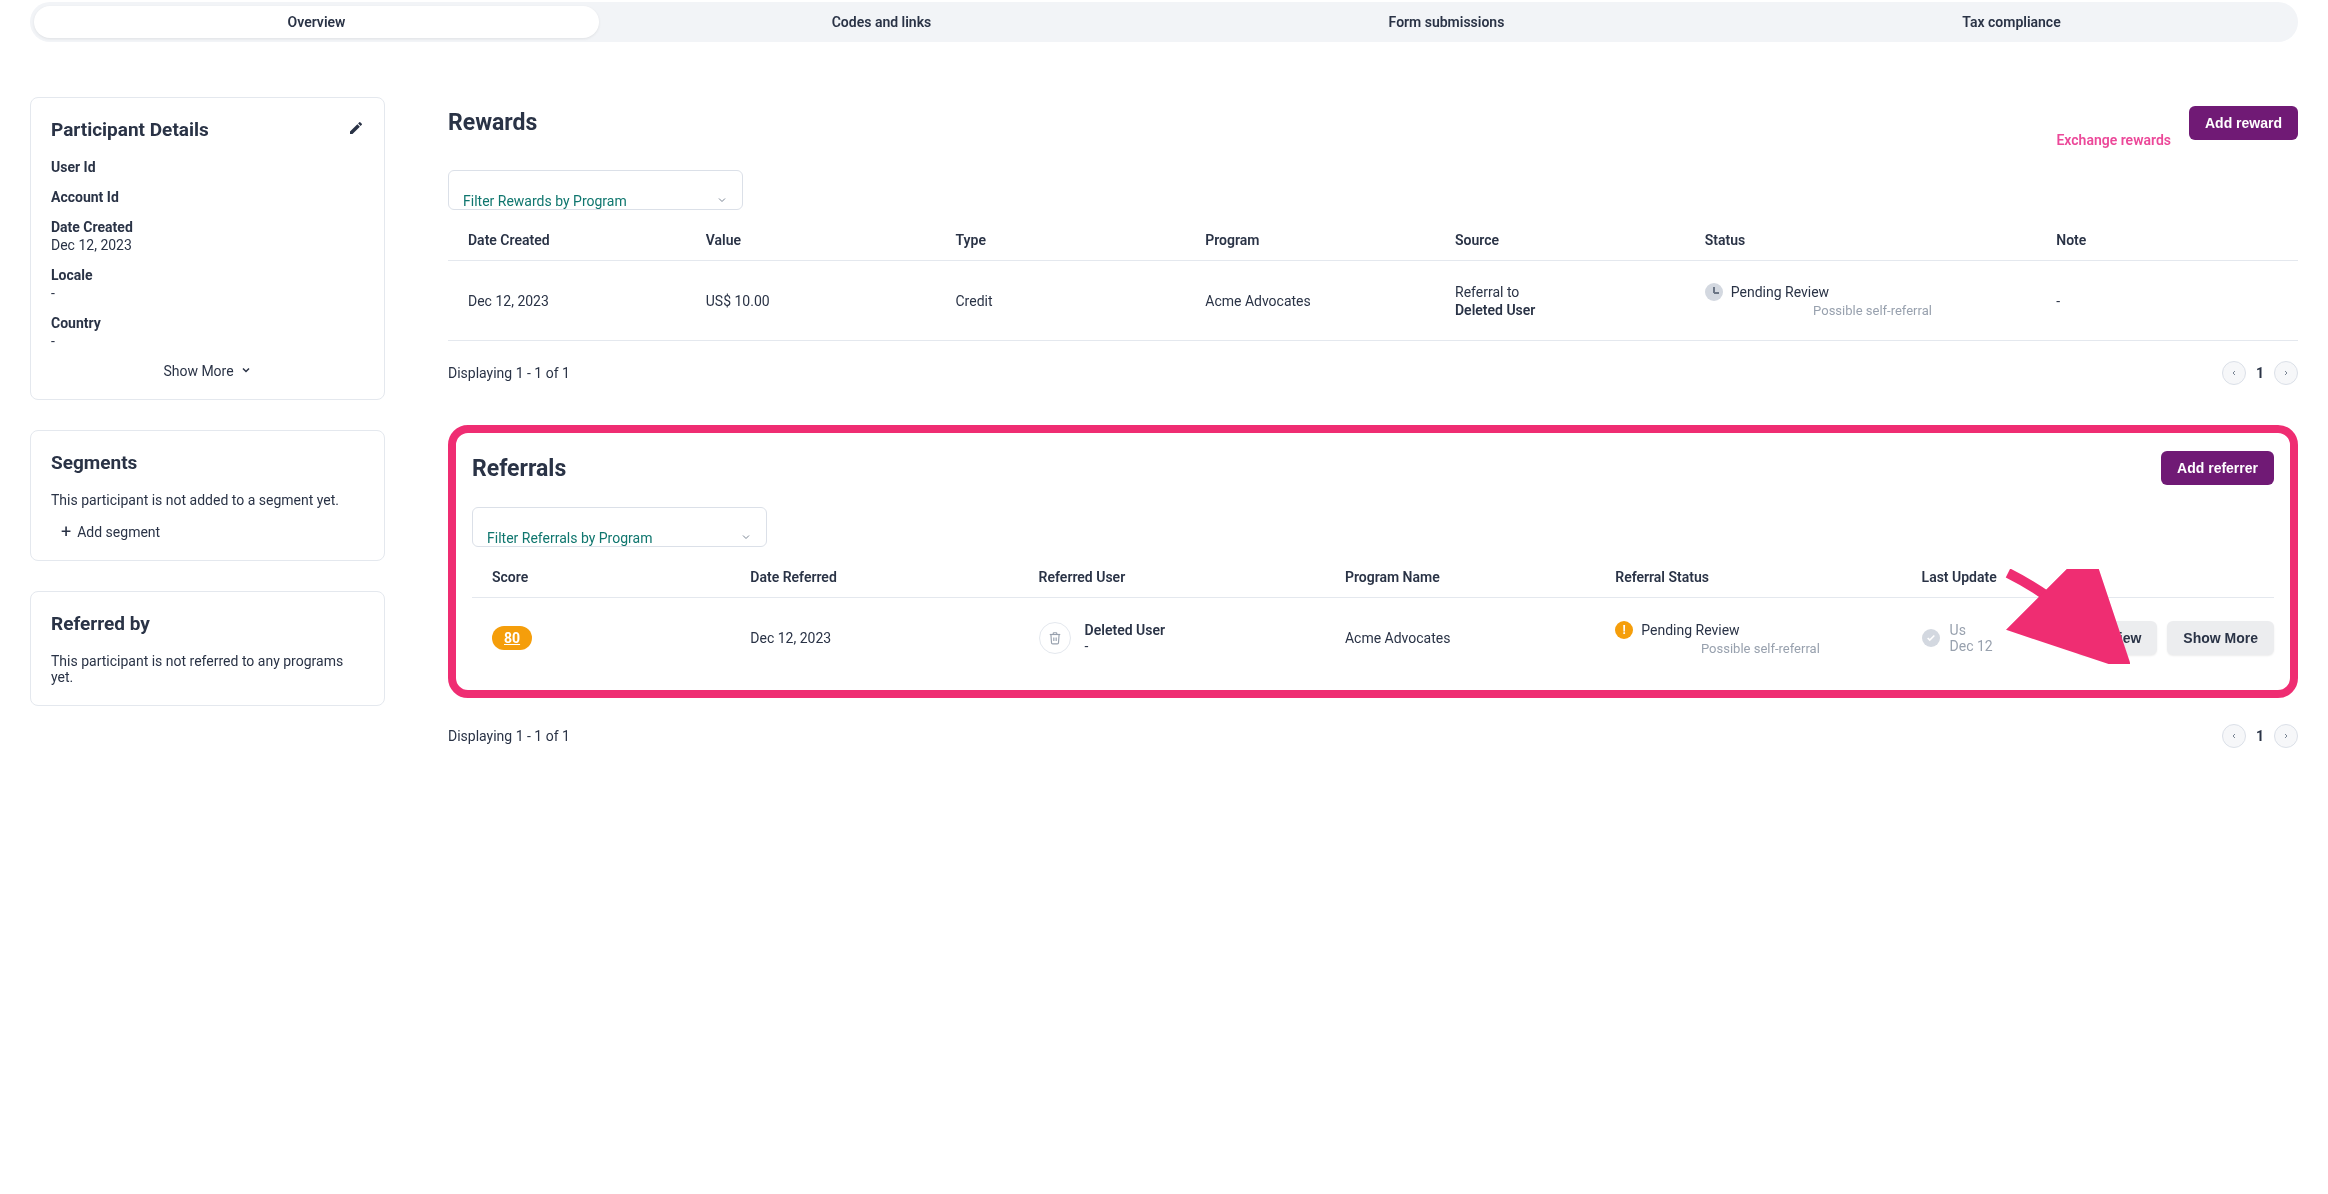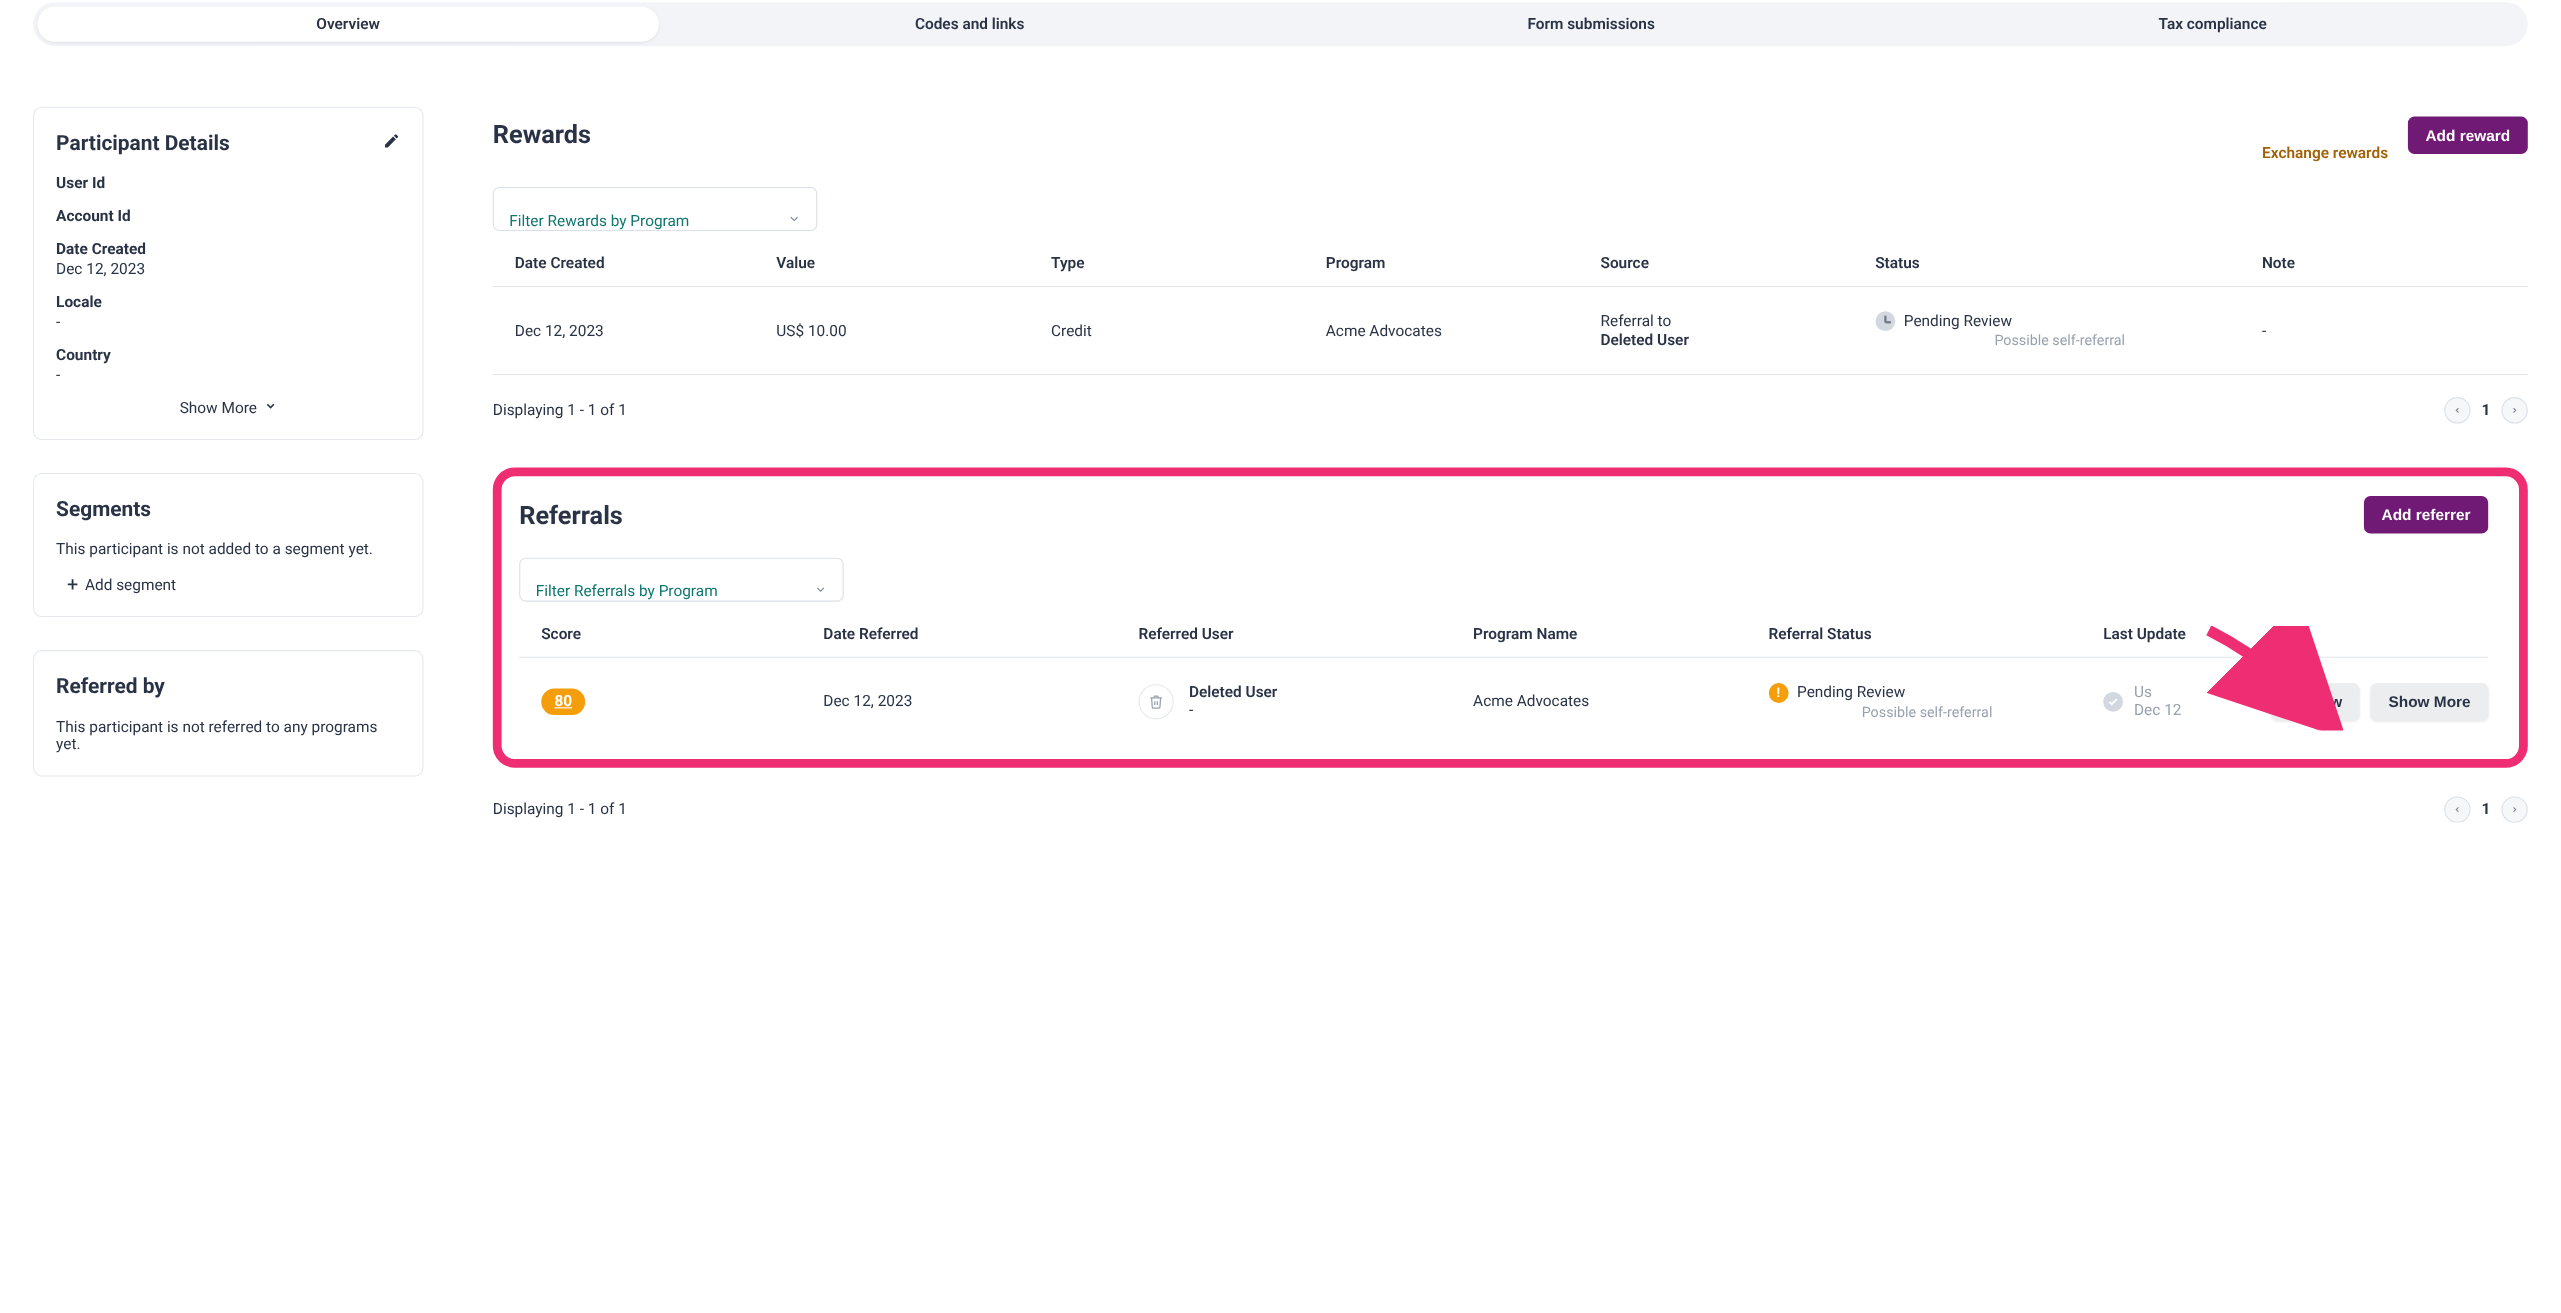--- a/index.html
+++ b/index.html
@@ -149,21 +149,21 @@
     font-weight: 700;
     color: #2a3346;
   }
   .section-actions {
     display: flex;
     align-items: center;
     gap: 18px;
   }
   .link-action {
     font-weight: 600;
-    color: #a16207;
+    color: #ec4899;
     cursor: pointer;
     margin-top: 35px;
   }
   .btn-primary {
     background: #701a75;
     color: #ffffff;
     border: none;
     padding: 9px 16px;
     border-radius: 6px;
     font-weight: 600;
@@ -274,21 +274,21 @@
     color: #7a8594;
     font-size: 11px;
   }
   .page-num {
     font-weight: 700;
   }
   
   .referrals-highlight {
     border: 8px solid #ef2d72;
     border-radius: 20px;
-    padding: 18px 28px 12px 16px;
+    padding: 18px 16px 12px 16px;
     position: relative;
     margin-bottom: 26px;
   }
   
   .rf-score   { width: 15%; padding-left: 20px; }
   .rf-date    { width: 16%; }
   .rf-user    { width: 17%; display:flex; align-items:center; gap:14px;}
   .rf-program { width: 15%; }
   .rf-status  { width: 17%; }
   .rf-update  { flex: 1; position:relative; display:flex; align-items:center; gap:10px;}

